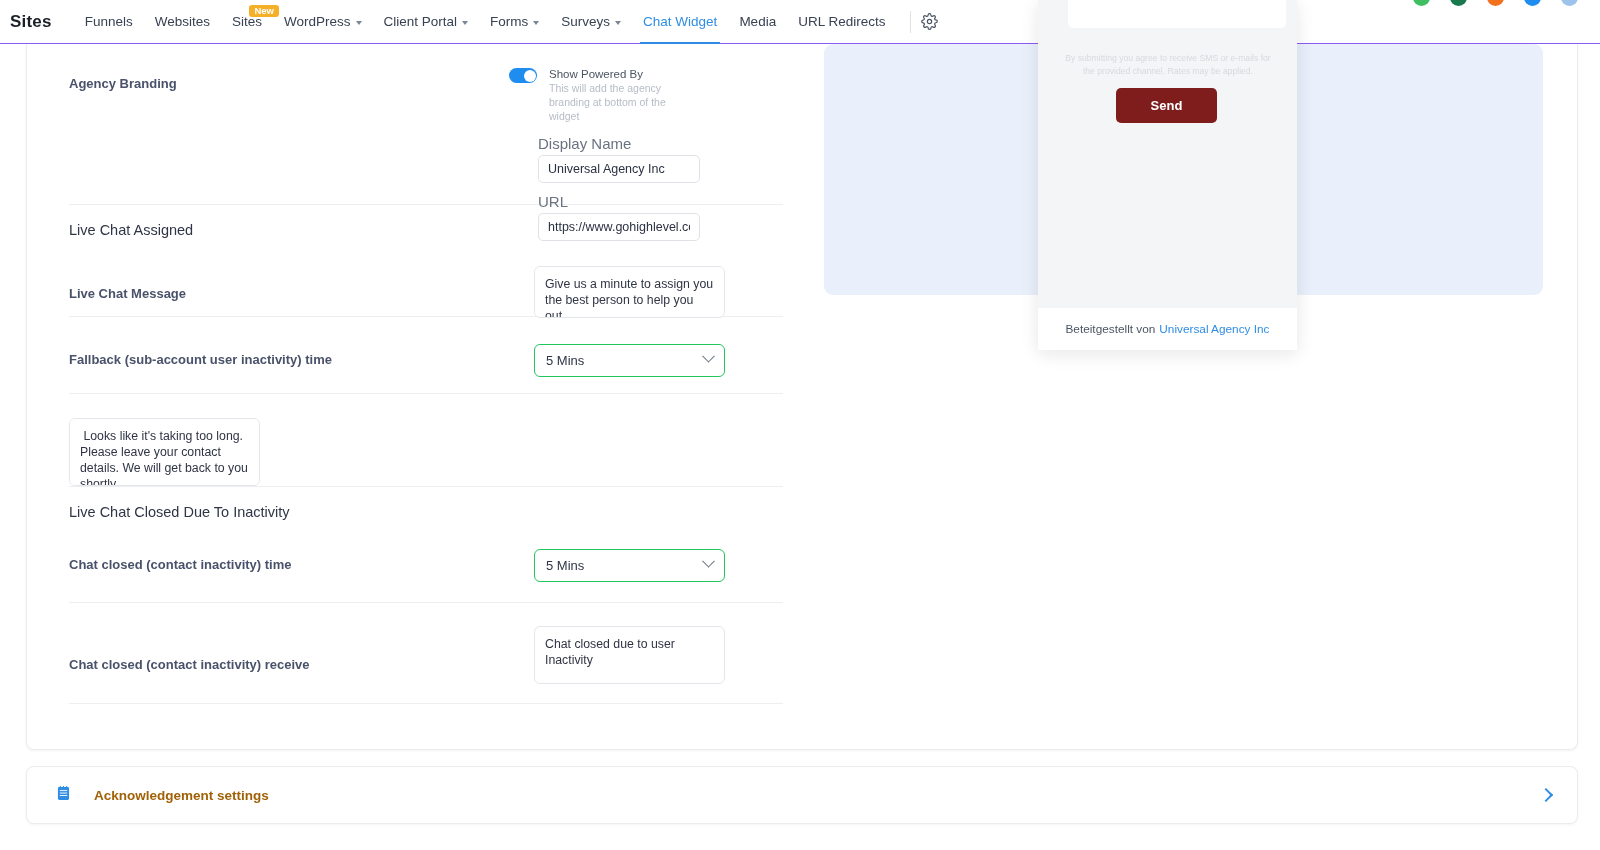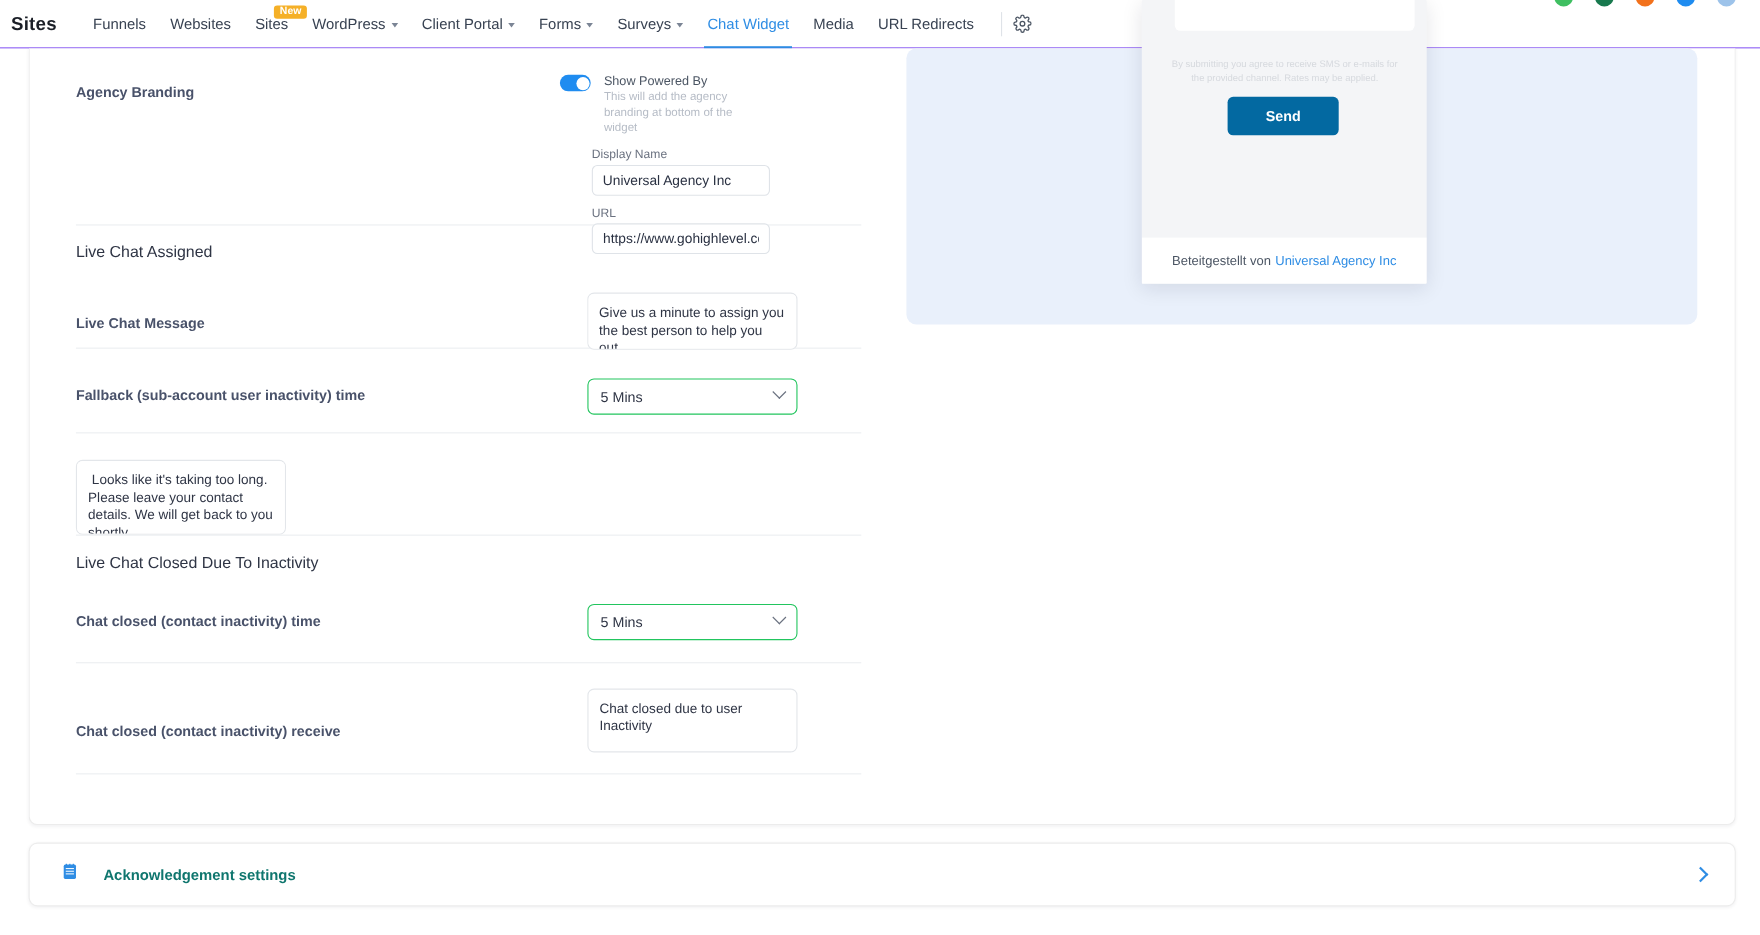--- a/index.html
+++ b/index.html
@@ -89,21 +89,21 @@
     width: 28px; height: 15px; border-radius: 8px;
     background: #1f8cf0; position: relative; cursor: pointer; flex: none;
   }
   .toggle .knob {
     position: absolute; right: 1.5px; top: 1.5px;
     width: 12px; height: 12px; border-radius: 50%; background: #fff;
   }
   .toggle-title { font-size: 11.5px; color: #4b5563; }
   .toggle-sub { font-size: 10.5px; color: #b6bcc6; line-height: 14px; margin-top: 1px; }
 
-  .fieldlabel { font-size: 11px; color: #6b7280; margin-bottom: 3px; }
+  .fieldlabel { font-size: 15px; color: #6b7280; margin-bottom: 3px; }
   .textinput {
     width: 162px; height: 28px;
     border: 1px solid #dfe3e8; border-radius: 5px;
     background: #fff; font-size: 12.5px; color: #2a3142;
     padding: 0 9px; outline: none;
     font-family: "Liberation Sans", sans-serif;
   }
 
   .textarea {
     width: 191px;
@@ -127,38 +127,38 @@
   }
 
   
   .preview {
     position: absolute; left: 824px; top: 44px;
     width: 719px; height: 251px;
     background: #e9f0fb; border-radius: 9px;
   }
   .widget {
     position: absolute; left: 214px; top: -44px;
-    width: 259px; height: 258px;
+    width: 259px; height: 350px;
     background: #f4f5f7;
     border-radius: 1px;
     box-shadow: 0 4px 18px rgba(16,24,40,.10);
     overflow: hidden;
   }
   .widget-input {
     position: absolute; left: 30px; top: 0; width: 218px; height: 28px;
     background: #ffffff; border-radius: 0 0 5px 5px;
   }
   .widget-disclaimer {
     position: absolute; left: 22px; top: 52px; width: 216px;
     font-size: 8.6px; line-height: 13px; color: #d6d9de; text-align: center;
   }
   .send-btn {
     position: absolute; left: 78px; top: 88px;
     width: 101px; height: 35px; border-radius: 5px;
-    background: #0369a1; color: #fff;
+    background: #7f1d1d; color: #fff;
     font-size: 13px; font-weight: 700;
     display: flex; align-items: center; justify-content: center;
     cursor: pointer; border: none;
     font-family: "Liberation Sans", sans-serif;
   }
   .widget-footer {
     position: absolute; left: 0; bottom: 0; width: 259px; height: 42px;
     background: #ffffff;
     display: flex; align-items: center; justify-content: center;
     font-size: 11.8px; color: #4b5563;
@@ -168,21 +168,21 @@
   
   .ack-card {
     position: absolute; left: 26px; top: 766px;
     width: 1552px; height: 58px;
     background: #ffffff; border: 1px solid #ececec; border-radius: 8px;
     box-shadow: 0 1px 3px rgba(16,24,40,.05);
     display: flex; align-items: center;
     padding: 0 26px 0 30px; cursor: pointer;
   }
   .ack-text {
-    font-size: 13.5px; font-weight: 700; color: #0f766e; margin-left: 24px;
+    font-size: 13.5px; font-weight: 700; color: #a16207; margin-left: 24px;
   }
   .ack-chev {
     margin-left: auto;
     width: 10px; height: 10px;
     border-right: 2px solid #2f8de4; border-bottom: 2px solid #2f8de4;
     transform: rotate(-45deg);
   }
 </style>
 </head>
 <body>

